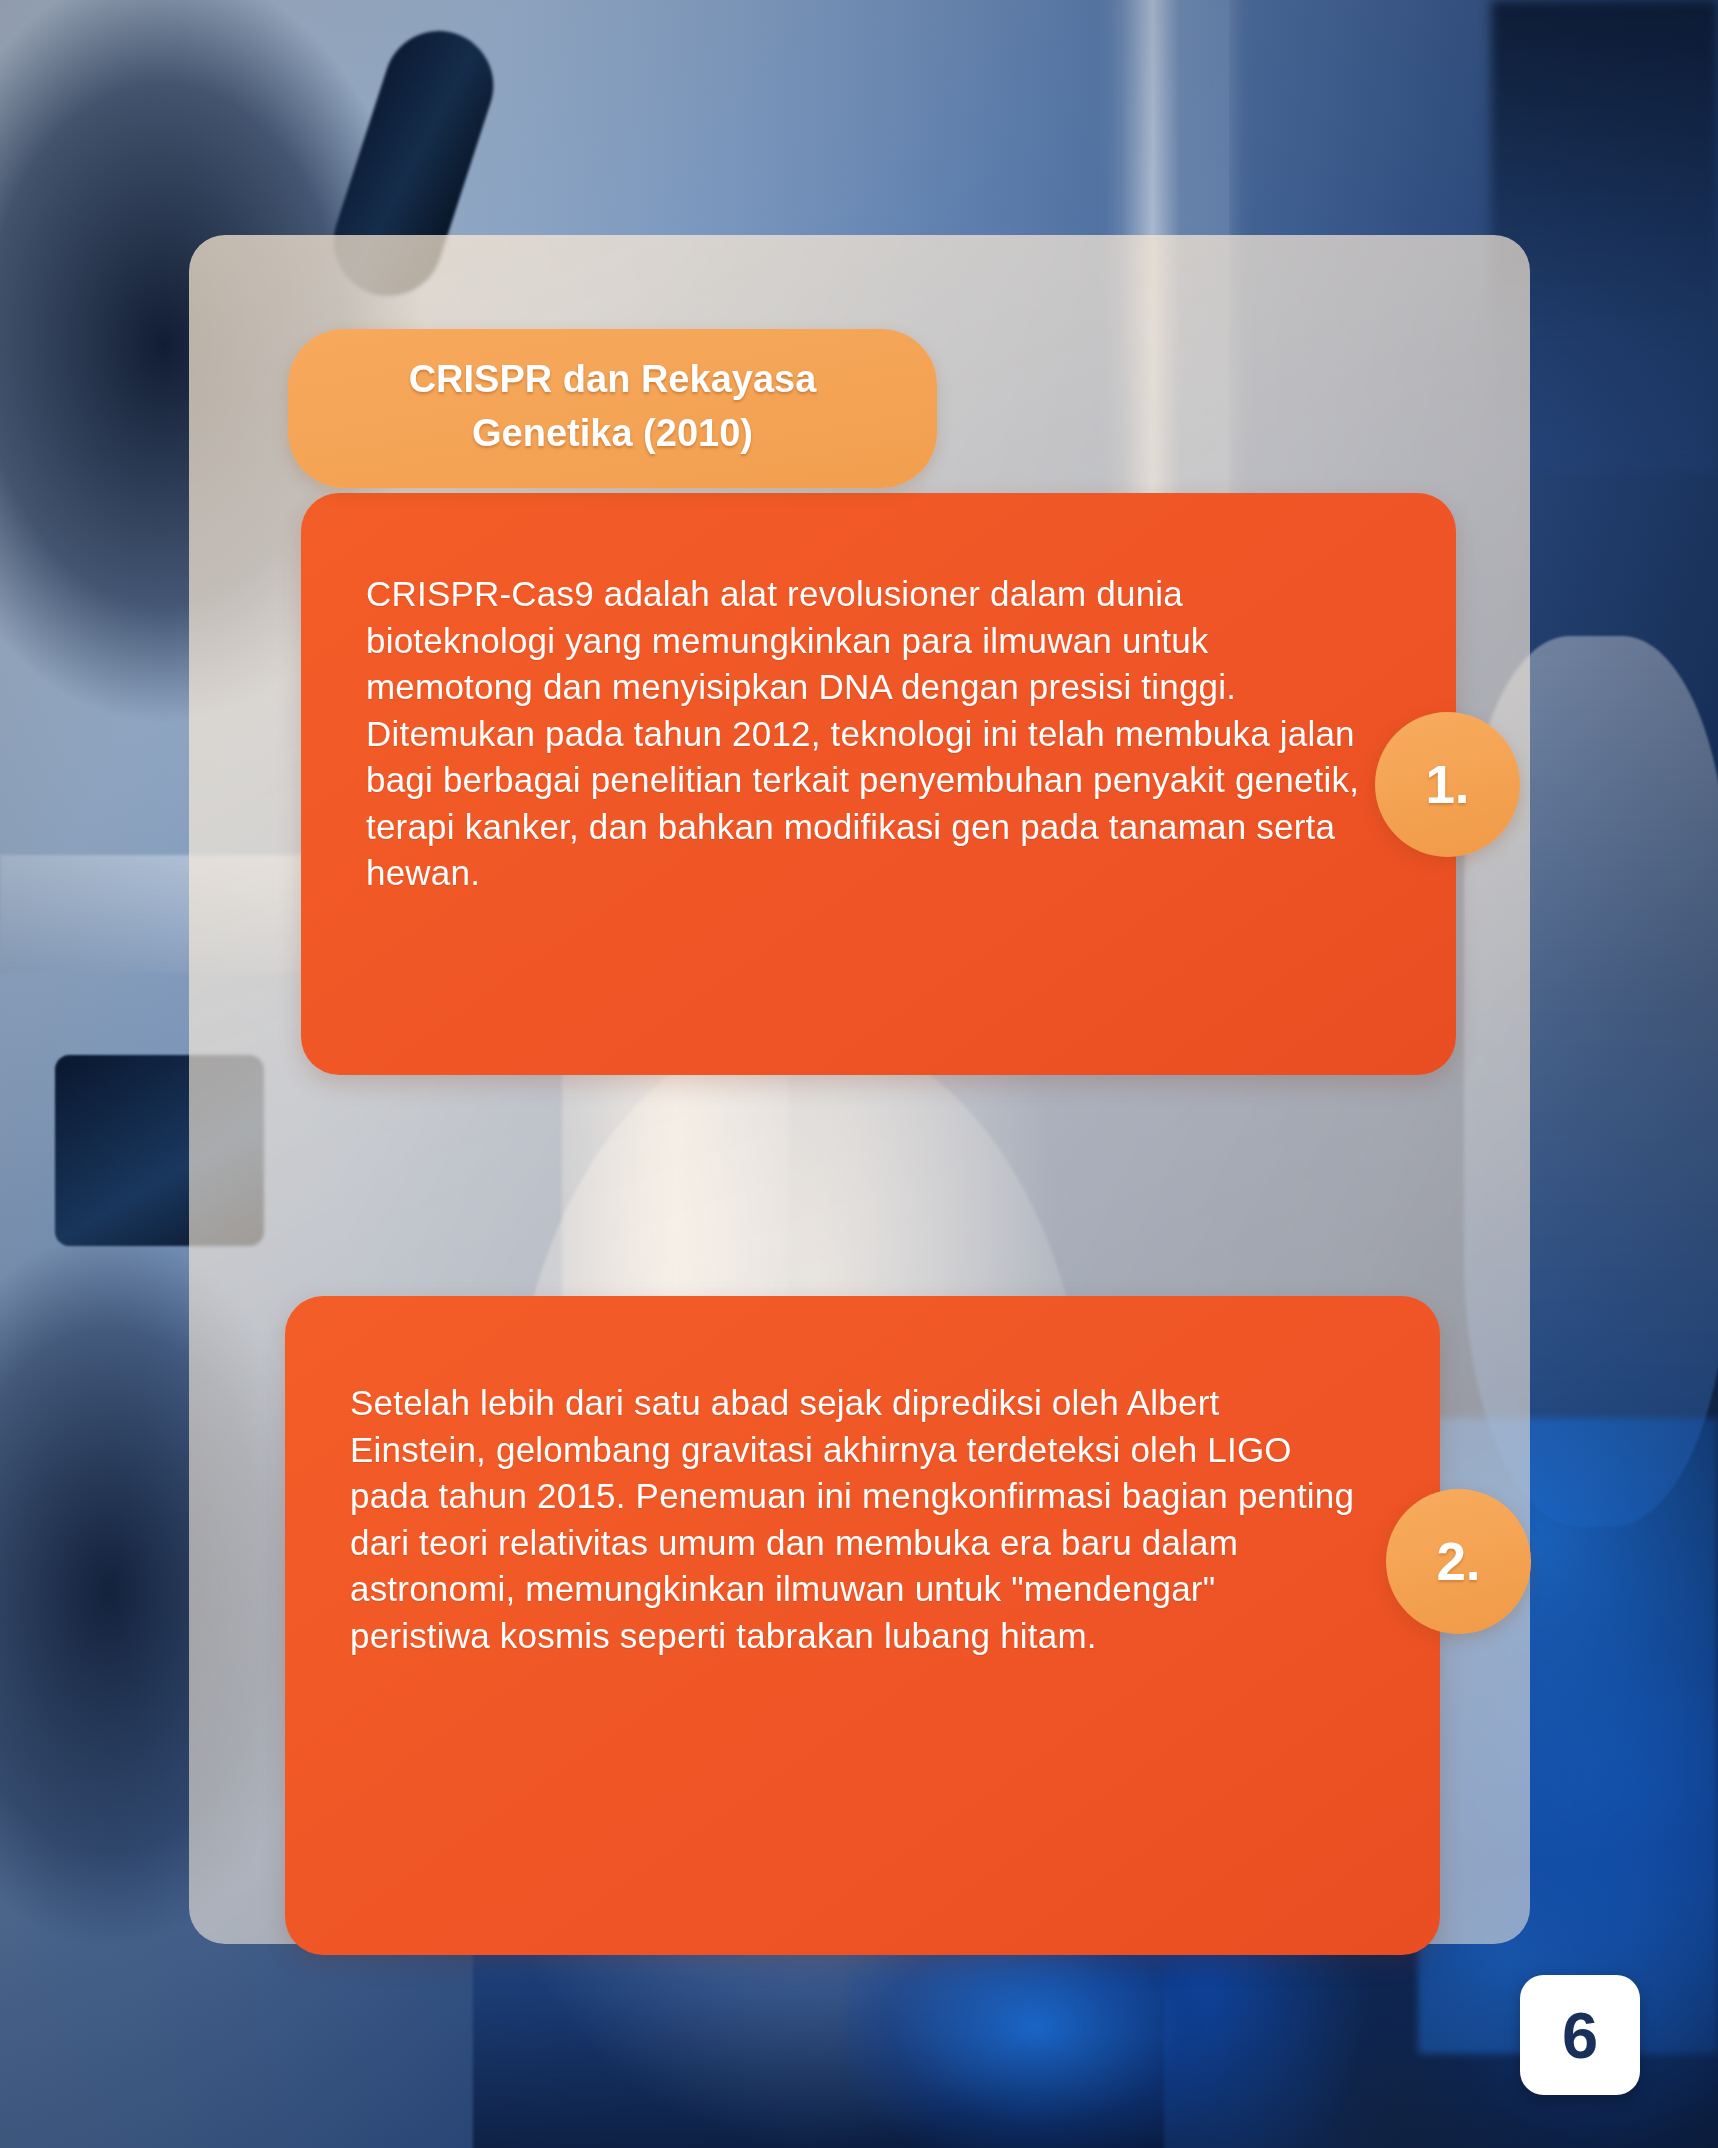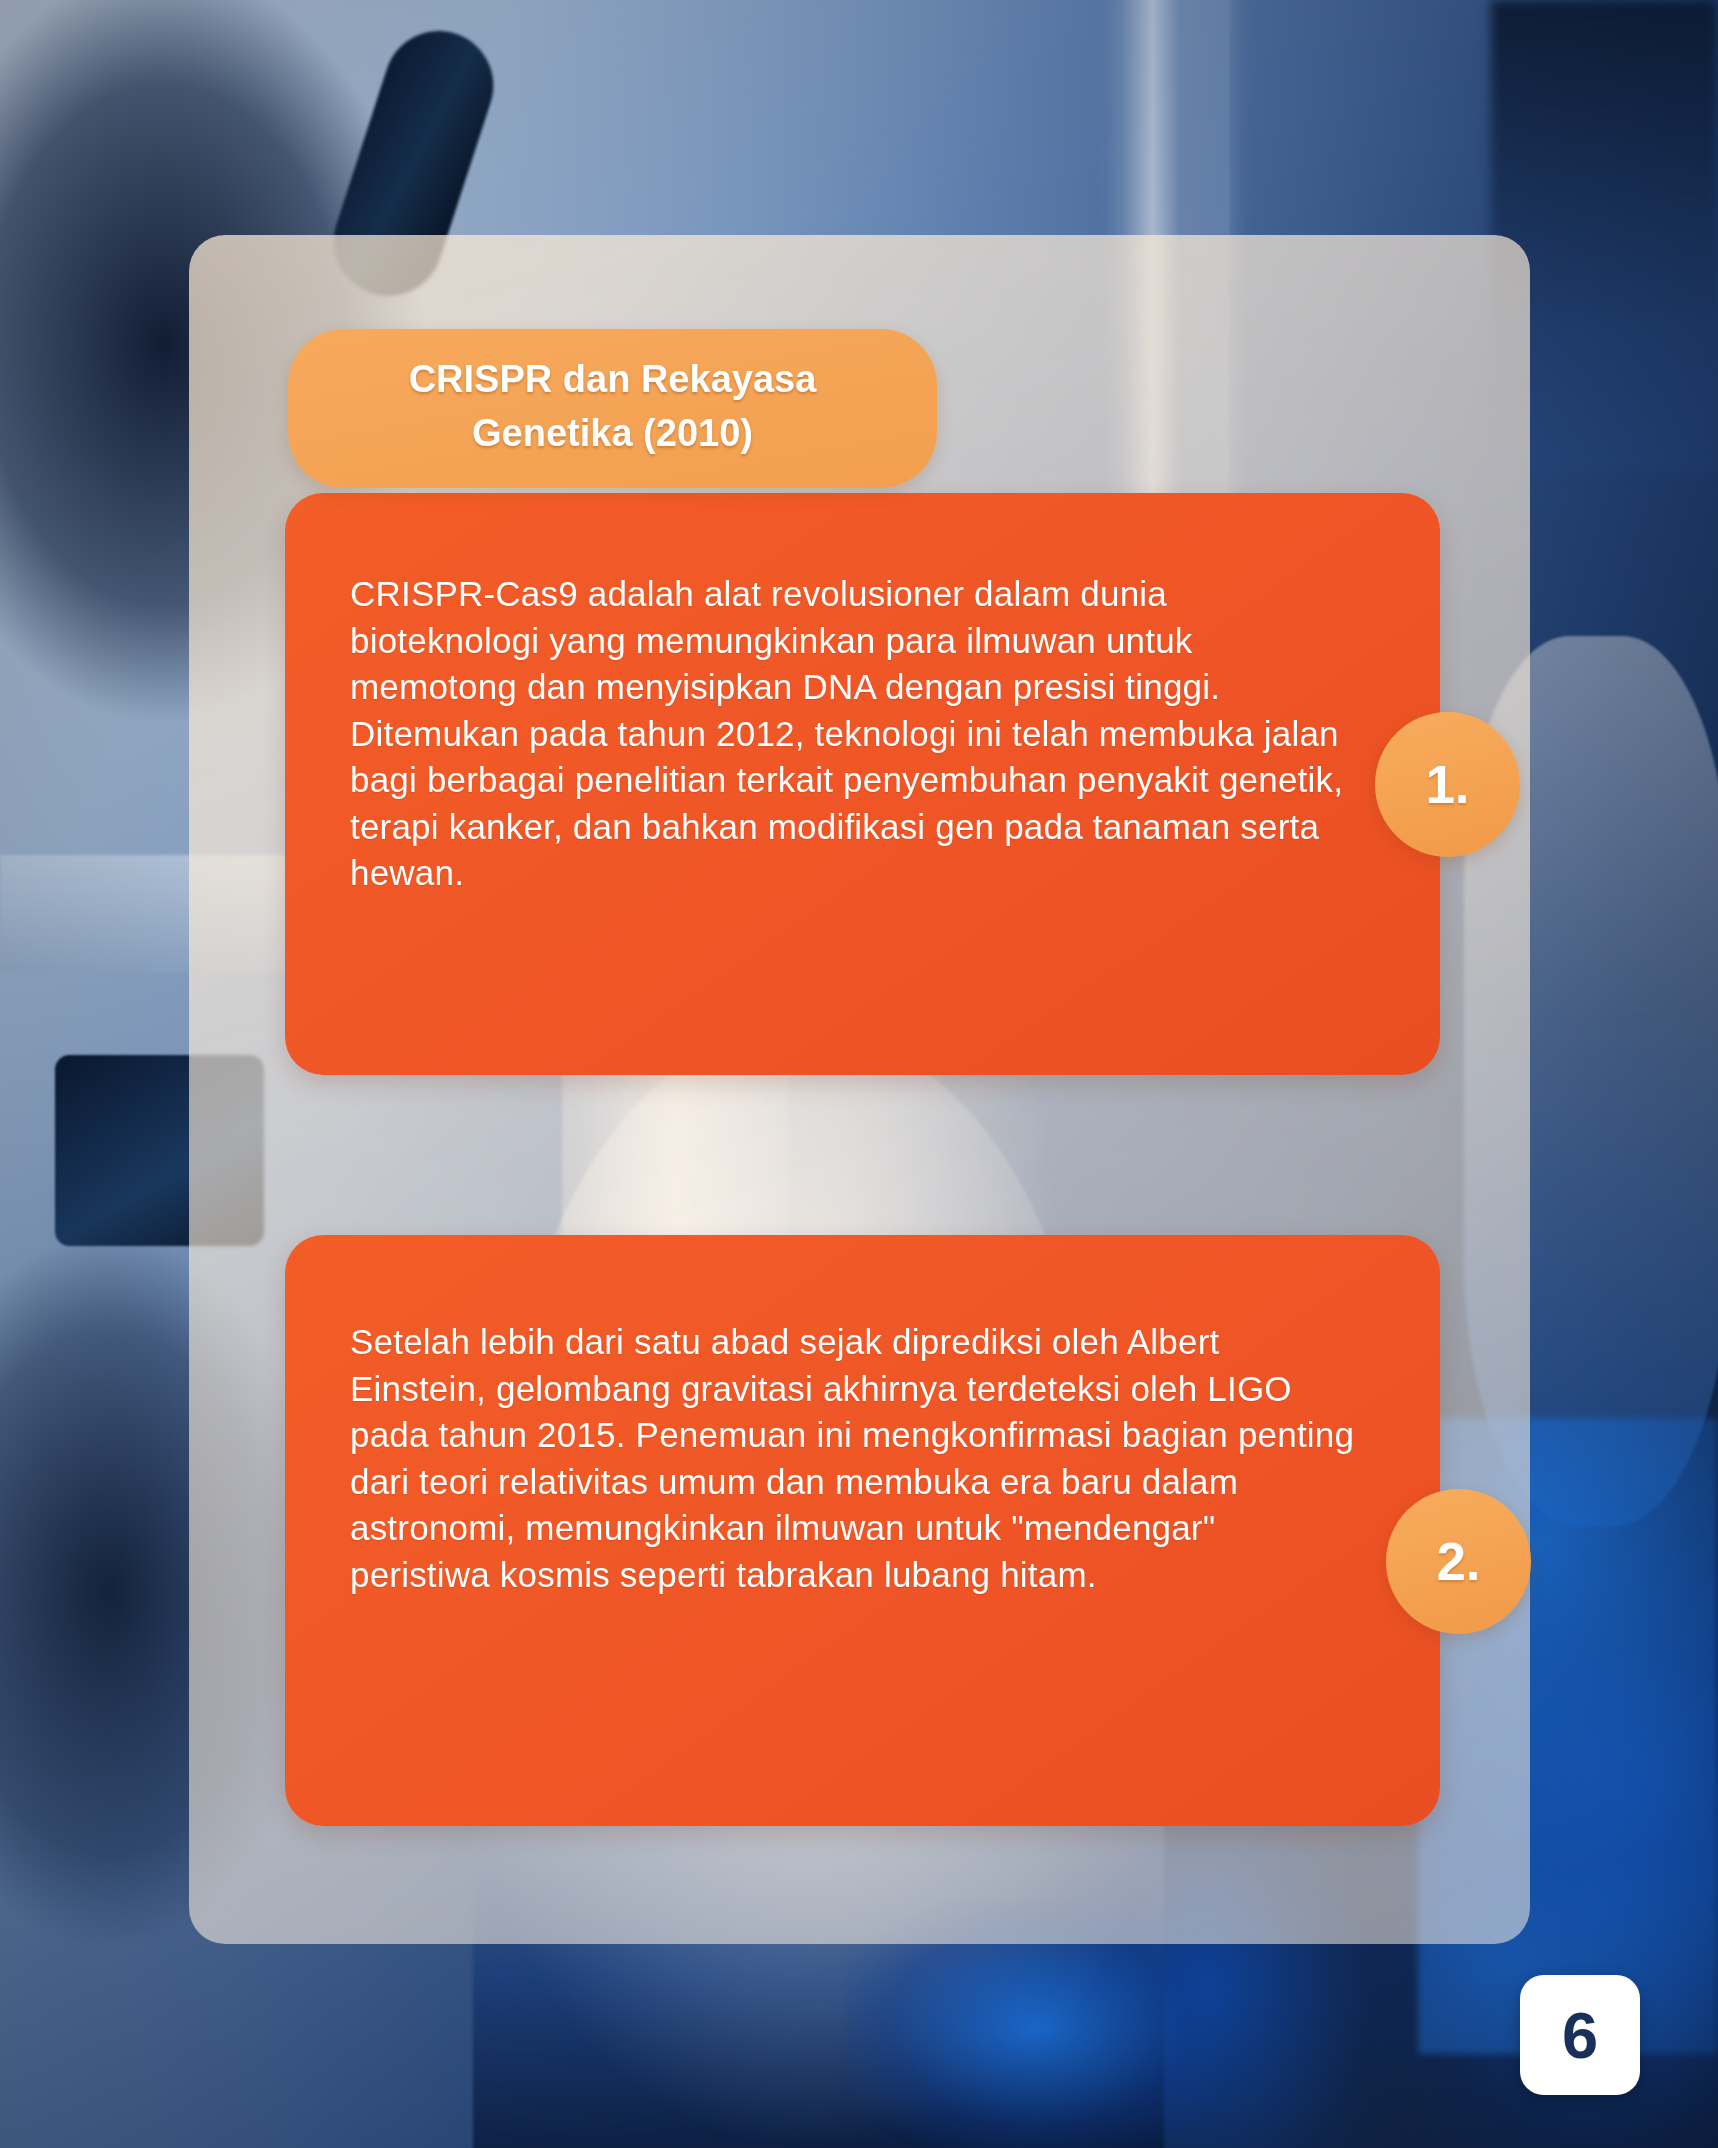--- a/index.html
+++ b/index.html
@@ -169,22 +169,22 @@
 
   
   .card {
     position: absolute;
     width: 1155px;
     border-radius: 38px;
     background: #f05a28;
     background: linear-gradient(145deg, #f35d27 0%, #ef5526 55%, #e94e22 100%);
     box-shadow: 0 9px 23.6px rgba(120,40,10,0.18);
   }
-  .card-1 { left: 285px; top: 493px; height: 582px; }
-  .card-2 { left: 285px; top: 1235px; height: 591px; }
+  .card-1 { left: 301px; top: 493px; height: 582px; }
+  .card-2 { left: 285px; top: 1296px; height: 659px; }
 
   .card-body {
     padding: 78px 76px 36px 65px;
     color: #ffffff;
     font-size: 35px;
     line-height: 1.33;
     letter-spacing: 0.2px;
     font-weight: 400;
     text-shadow: 0 0.9px 0.9px rgba(150,50,15,0.25);
   }

